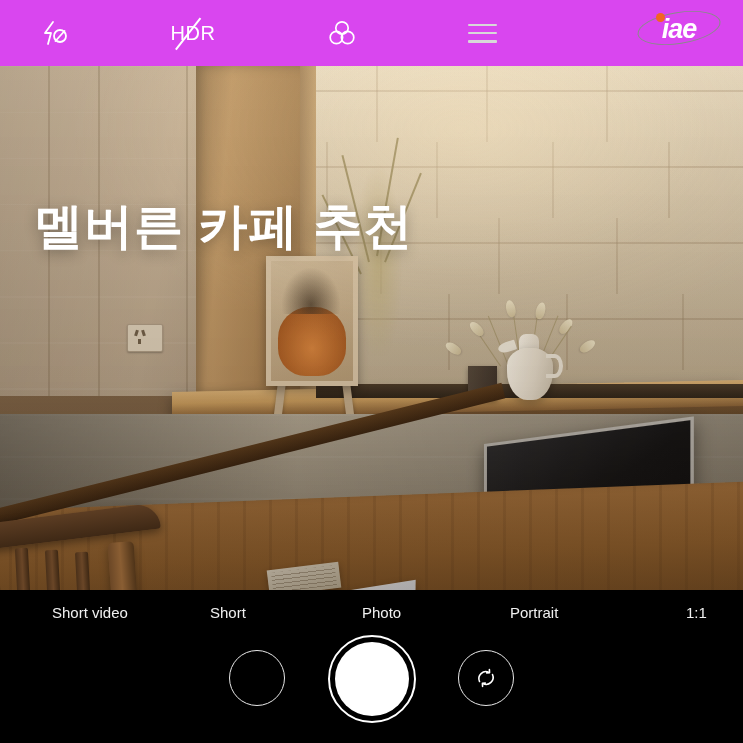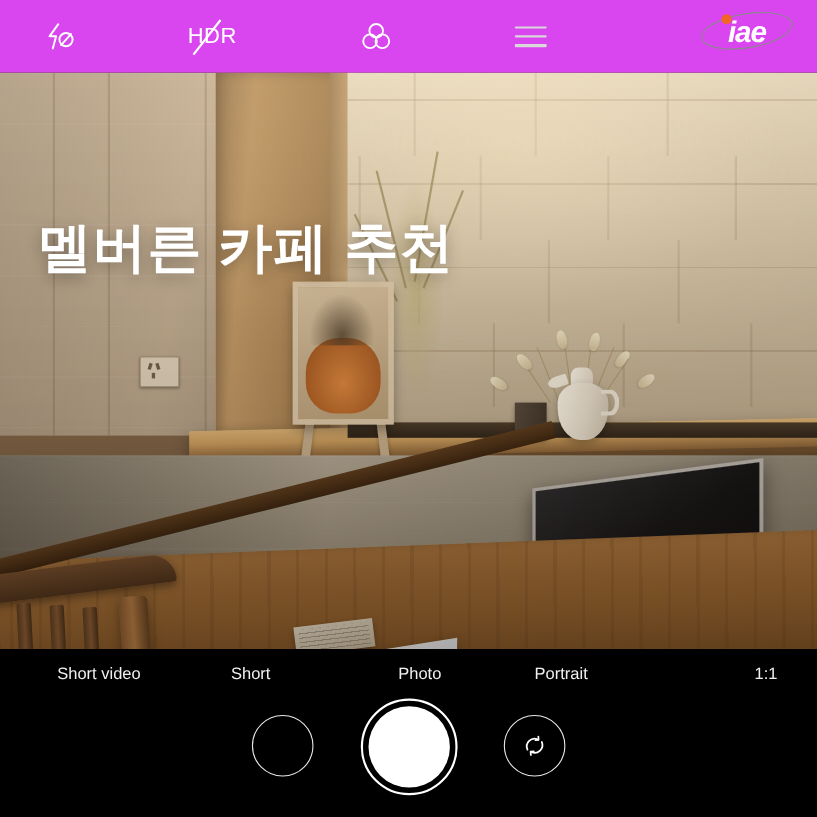--- a/index.html
+++ b/index.html
@@ -652,21 +652,21 @@
     display: flex;
     align-items: center;
     color: #f0f0f0;
     font-size: 15px;
     font-family: "Liberation Sans", sans-serif;
     white-space: nowrap;
   }
   .mode.m0 { left: 37px; margin-left: 15px; }
   .mode.m1 { left: 210px; }
   .mode.m2 { left: 362px; }
-  .mode.m3 { left: 486px; }
+  .mode.m3 { left: 510px; }
   .mode.m4 { left: 686px; }
 
   
   .shutterbar {
     position: absolute;
     left: 0;
     top: 635px;
     width: 743px;
     height: 108px;
     background: #000;

